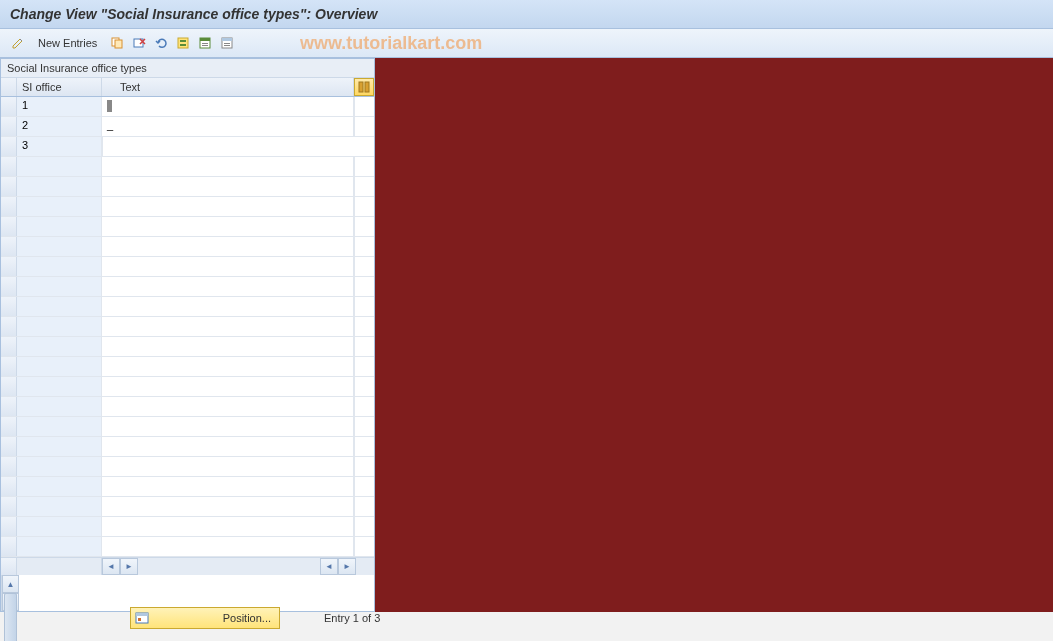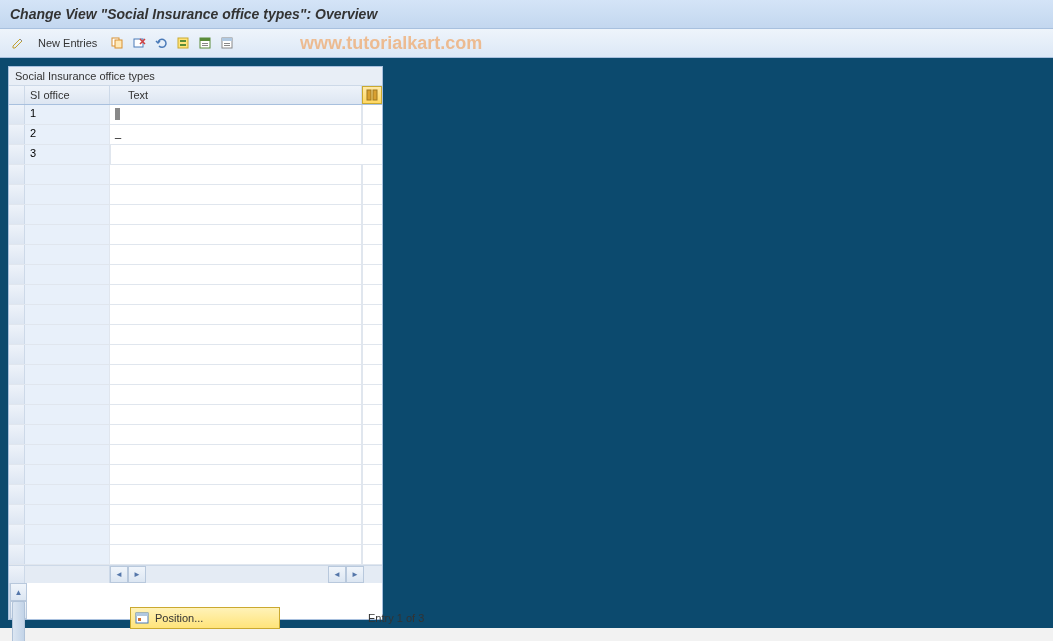--- a/index.html
+++ b/index.html
@@ -50,22 +50,21 @@
     .watermark {
       position: absolute;
       left: 300px;
       top: 4px;
       font-size: 18px;
       font-weight: bold;
       color: rgba(239,165,101,0.7);
       pointer-events: none;
     }
     .content-area {
-      padding: 8px;
-      background: #0c4a6e;
+      background: #7f1d1d;
     }
     .table-container {
       width: 375px;
       border: 1px solid #a8c0de;
       background: #fff;
     }
     .table-title {
       background: #e8eef6;
       padding: 3px 6px;
       border-bottom: 1px solid #cdd9e8;
@@ -221,24 +220,24 @@
       gap: 6px;
       cursor: pointer;
       color: #333;
     }
     .position-btn .icon-slot {
       display: flex;
       align-items: center;
     }
     .position-btn .label-slot {
       flex: 1;
-      text-align: left;
+      text-align: right;
     }
     .entry-status {
-      margin-left: 88px;
+      margin-left: 44px;
       color: #333;
     }
     svg { display: block; }
   </style>
 </head>
 <body>
 
 <div class="title-bar">
   <span class="title-text">Change View "Social Insurance office types": Overview</span>
 </div>

